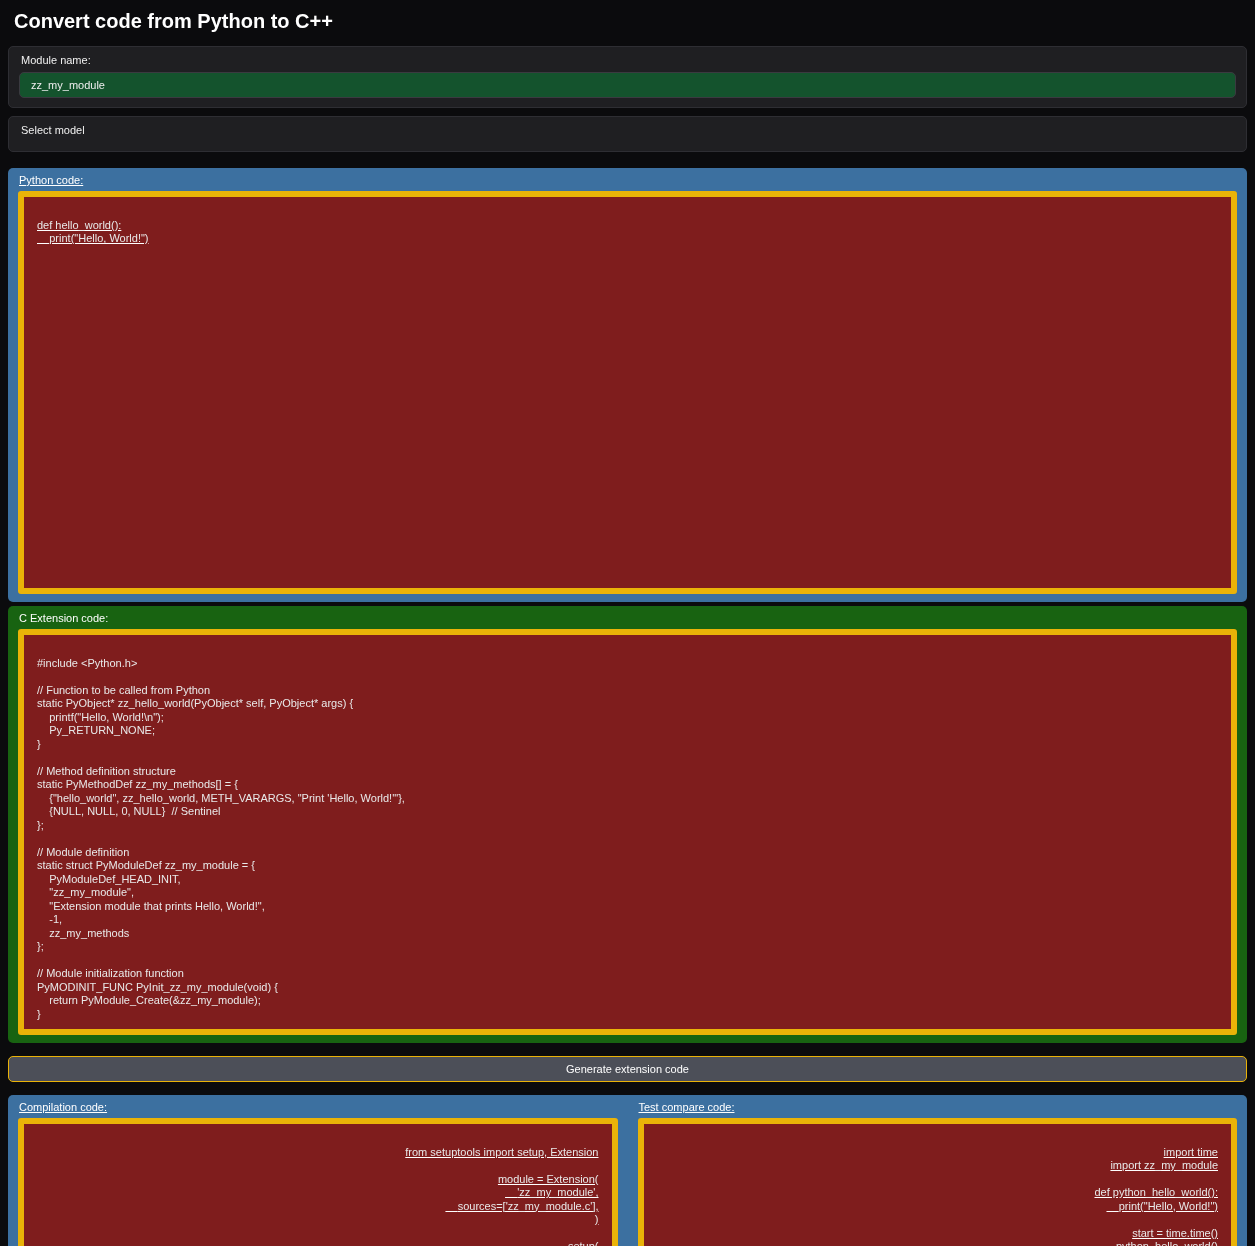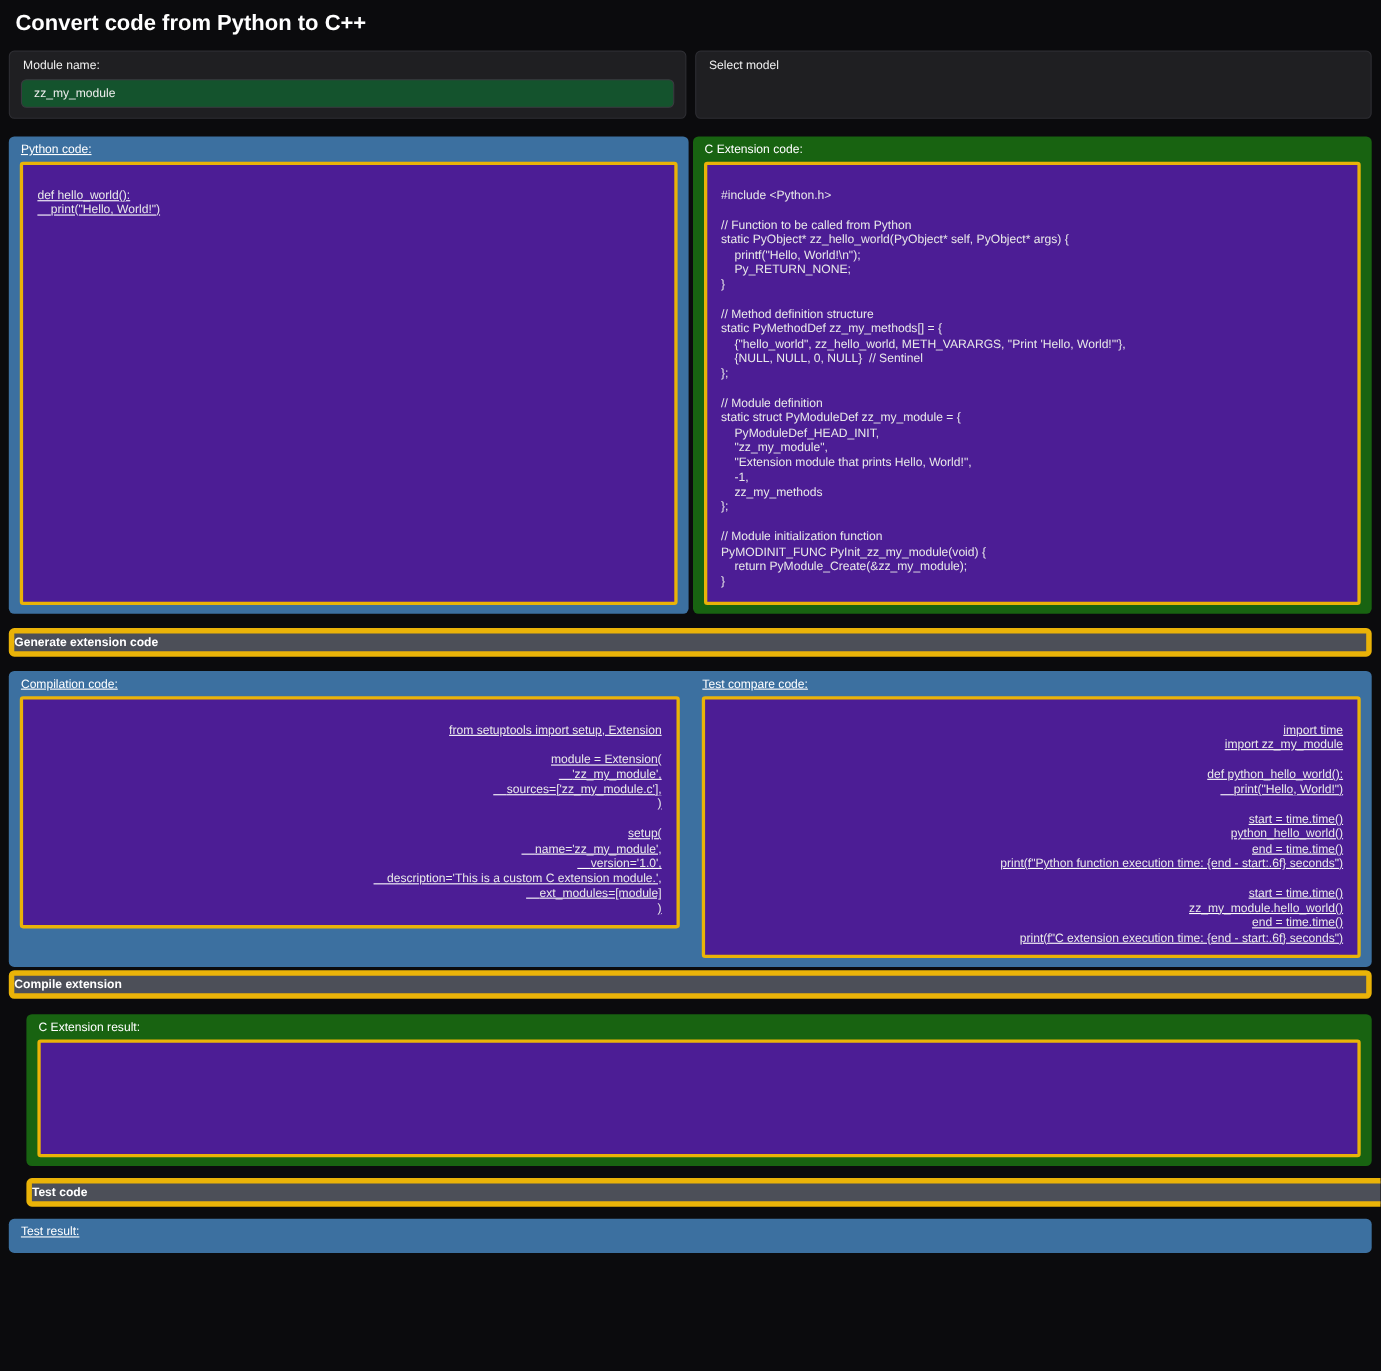--- a/index.html
+++ b/index.html
@@ -8,21 +8,21 @@
     width: 1255px; height: 1246px;
     padding: 10px 8px 8px 8px;
     font-family: "Liberation Sans", sans-serif;
     color: #ffffff;
     overflow: hidden;
   }
   .page-title {
     font-size: 20px; font-weight: bold; color: #ffffff;
     padding-left: 6px; margin-bottom: 13px;
   }
-  .row { display: flex; }
+  .row { display: flex; flex-direction: column; }
   .row1 { gap: 8px; margin-bottom: 16px; }
   .groupbox {
     flex: 1; background: #1f1f22; border: 1px solid #2e2e33;
     border-radius: 5px; padding: 6px 10px 9px 10px;
   }
   .field-label { font-size: 11px; line-height: 14px; color: #f0f0f0; margin-bottom: 5px; padding-left: 2px; }
   .text-input {
     width: 100%; height: 26px; background: #14532d;
     border: 1px solid #3a3a40; border-radius: 5px;
     color: #eeeeee; font-size: 11px; font-family: "Liberation Sans", sans-serif;
@@ -38,36 +38,36 @@
   .dropdown-arrow { font-size: 8px; color: #c8c8c8; }
   .row2 { gap: 4px; margin-bottom: 13px; }
   .panel {
     border-radius: 5px; padding: 5px 10px 8px 10px;
   }
   .panel-blue { background: #3c70a0; text-decoration: underline; }
   .panel-green { background: #186311; }
   .panel-half { flex: 1; }
   .panel-label { font-size: 11px; line-height: 14px; color: #ffffff; margin-bottom: 4px; padding-left: 1px; }
   .code-area {
-    background: #4c1d95; border: 3px solid #eab308; border-radius: 3px;
+    background: #7f1d1d; border: 6px solid #eab308; border-radius: 3px;
     padding: 8px 13px;
     font-family: "Liberation Sans", sans-serif;
     font-size: 11px; line-height: 13.5px; color: #e9e9e9;
     white-space: pre-wrap; word-break: break-word;
     width: 100%;
   }
   .code-lg { min-height: 403px; }
   .code-result-empty { min-height: 107px; }
   .code-result { min-height: 114px; }
   .action-button {
     display: block; width: 100%; height: 26px;
-    background: #4c4f58; border: 5px solid #eab308; border-radius: 5px;
-    color: #ffffff; font-size: 11px; font-weight: bold;
+    background: #4c4f58; border: 1px solid #eab308; border-radius: 5px;
+    color: #ffffff; font-size: 11px; font-weight: normal;
     font-family: "Liberation Sans", sans-serif;
-    text-align: left; cursor: pointer;
+    text-align: center; cursor: pointer;
     margin-bottom: 12px;
   }
   .row3 { margin-bottom: 3px; }
   .row3-inner { display: flex; gap: 20px; }
   .row3-col { flex: 1; display: flex; flex-direction: column; }
   .row3-col .code-area { align-self: flex-start; text-align: right; }
   .mb13 { margin-bottom: 13px; }
   .mb14 { margin-bottom: 14px; }
   .mb11 { margin-bottom: 11px; margin-left: 16px; }
 </style>

